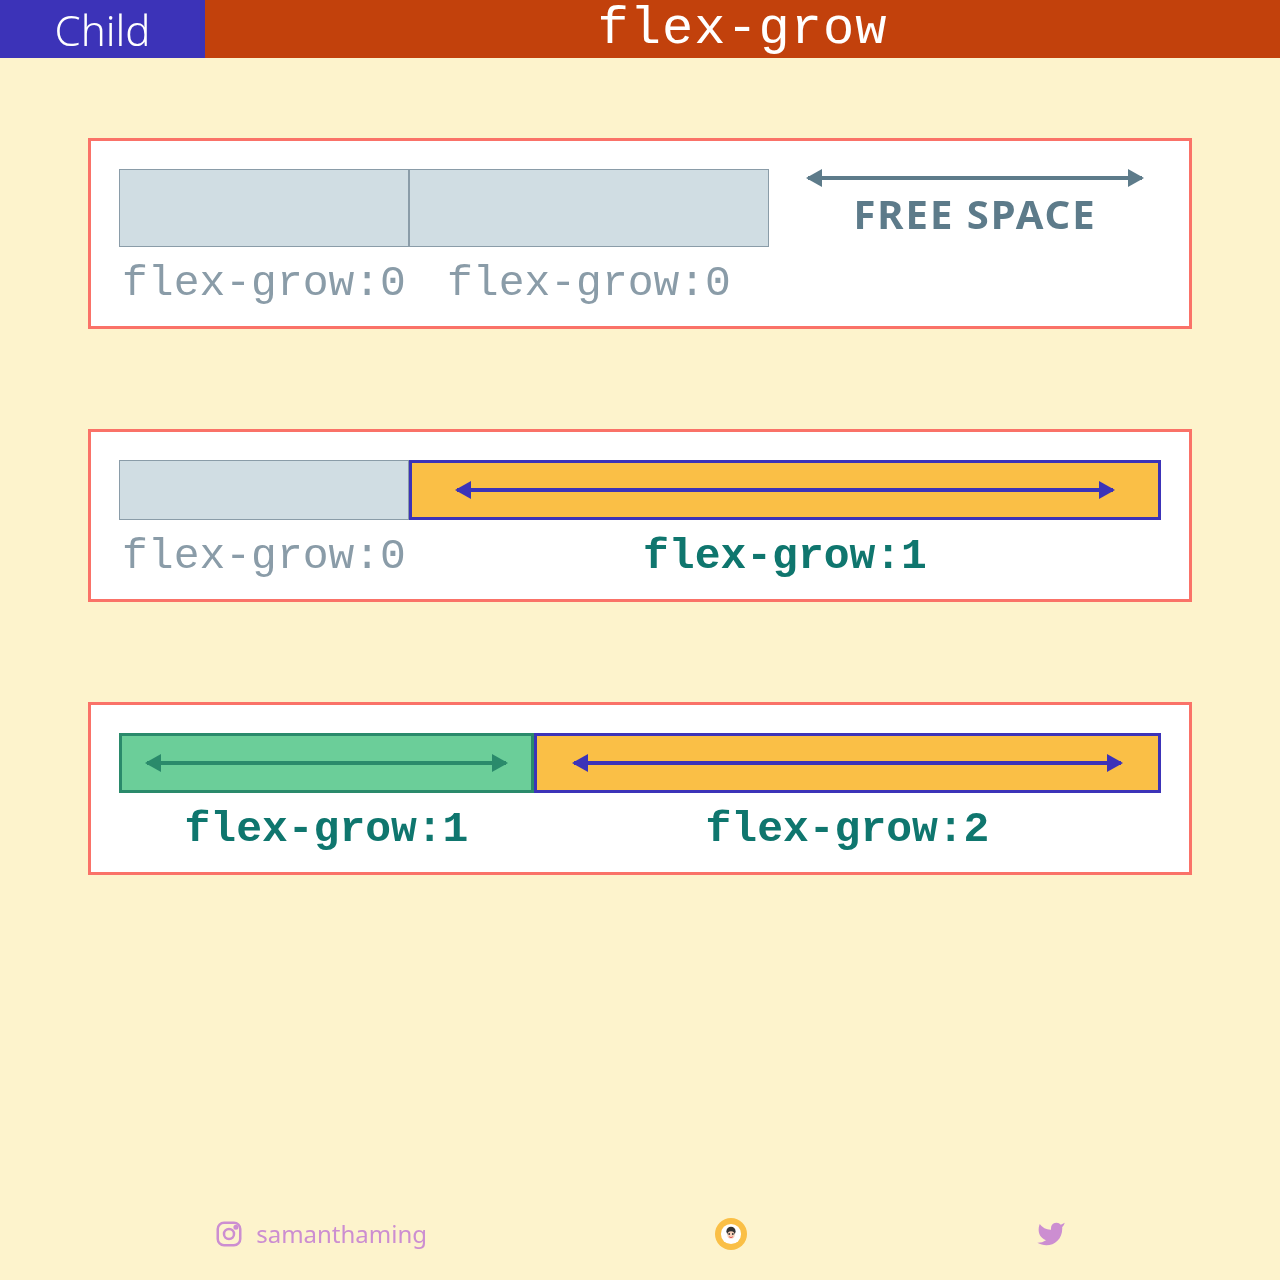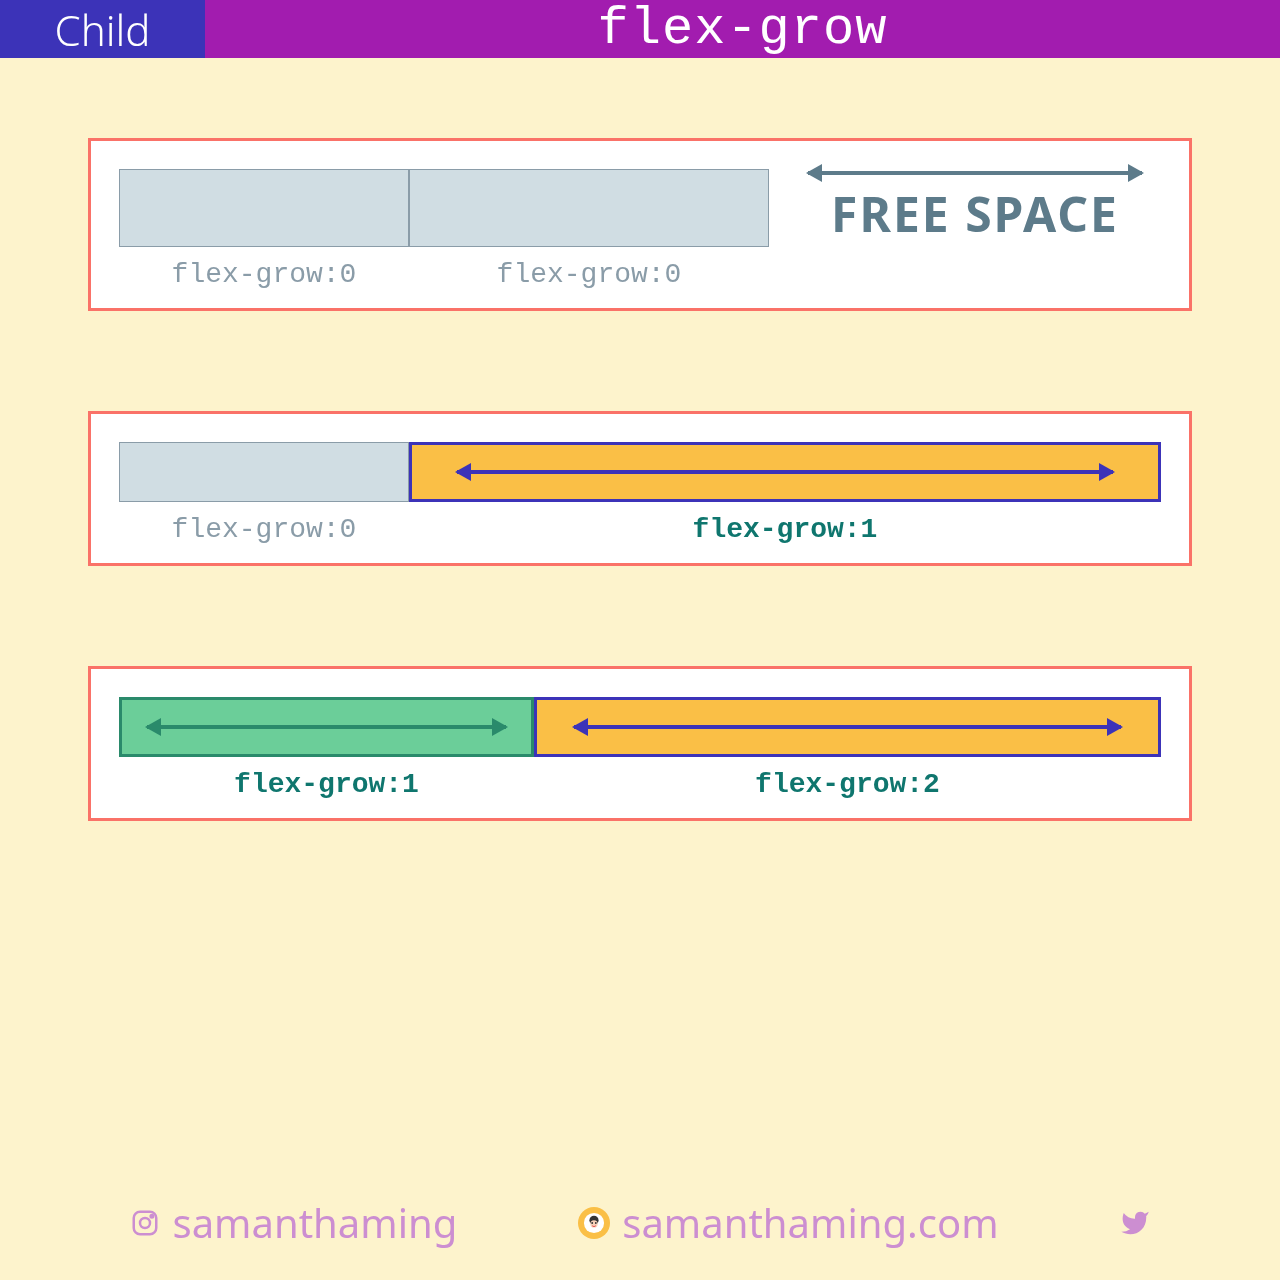--- a/index.html
+++ b/index.html
@@ -19,21 +19,21 @@
       color: #fff;
       font-size: 42px;
       font-weight: 300;
       display: flex;
       align-items: center;
       justify-content: center;
       width: 205px;
       font-family: system-ui, sans-serif;
     }
     .header-title {
-      background: #a21caf;
+      background: #c2410c;
       color: #fff;
       font-size: 52px;
       flex: 1;
       display: flex;
       align-items: center;
       justify-content: center;
       letter-spacing: 1px;
     }
     .content {
       padding: 80px 88px 0;
@@ -48,21 +48,21 @@
     }
     .flex-row {
       display: flex;
       align-items: center;
     }
     .labels-row {
       display: flex;
       margin-top: 12px;
     }
     .label {
-      font-size: 28px;
+      font-size: 43px;
       text-align: center;
     }
     .label-muted { color: #8a9ca8; }
     .label-accent { color: #0f766e; font-weight: 600; }
     .box {
       height: 78px;
       border: 1px solid #8a9ca8;
       background: #d0dde3;
     }
     .box-yellow {
@@ -89,21 +89,21 @@
     .free-space {
       flex: 1;
       display: flex;
       flex-direction: column;
       align-items: center;
       padding-left: 20px;
     }
     .free-space-label {
       color: #5d7b8a;
       font-family: system-ui, -apple-system, sans-serif;
-      font-size: 48px;
+      font-size: 40px;
       font-weight: 700;
       letter-spacing: 2px;
       margin-top: 6px;
     }
     .arrow-h {
       position: relative;
       height: 4px;
       background: currentColor;
       width: 100%;
     }
@@ -141,21 +141,21 @@
       justify-content: space-around;
       align-items: center;
       padding: 0 70px;
       font-family: system-ui, sans-serif;
     }
     .social {
       display: flex;
       align-items: center;
       gap: 12px;
       color: #cc8ed1;
-      font-size: 40px;
+      font-size: 24px;
     }
     .icon {
       display: inline-flex;
       align-items: center;
       justify-content: center;
     }
     .avatar {
       width: 32px;
       height: 32px;
       border-radius: 50%;
@@ -236,21 +236,20 @@
     <span class="avatar">
       <svg width="22" height="22" viewBox="0 0 24 24">
           <circle cx="12" cy="12" r="11" fill="#fff"></circle>
           <circle cx="12" cy="9" r="5" fill="#333"></circle>
           <circle cx="12" cy="13" r="4" fill="#f8d0b8"></circle>
           <circle cx="10" cy="12" r="1" fill="#333"></circle>
           <circle cx="14" cy="12" r="1" fill="#333"></circle>
           <path d="M10 15 Q12 17 14 15" stroke="#d44" stroke-width="1" fill="none"></path>
         </svg>
     </span>
-    <span>samanthaming.com</span>
   </div>
   <div class="social">
     <span class="icon">
       <svg width="30" height="30" viewBox="0 0 24 24" fill="#cc8ed1">
         <path d="M23 3a10.9 10.9 0 01-3.14 1.53 4.48 4.48 0 00-7.86 3v1A10.66 10.66 0 013 4s-4 9 5 13a11.64 11.64 0 01-7 2c9 5 20 0 20-11.5a4.5 4.5 0 00-.08-.83A7.72 7.72 0 0023 3z"></path>
       </svg>
     </span>
   </div>
 </div>
 

